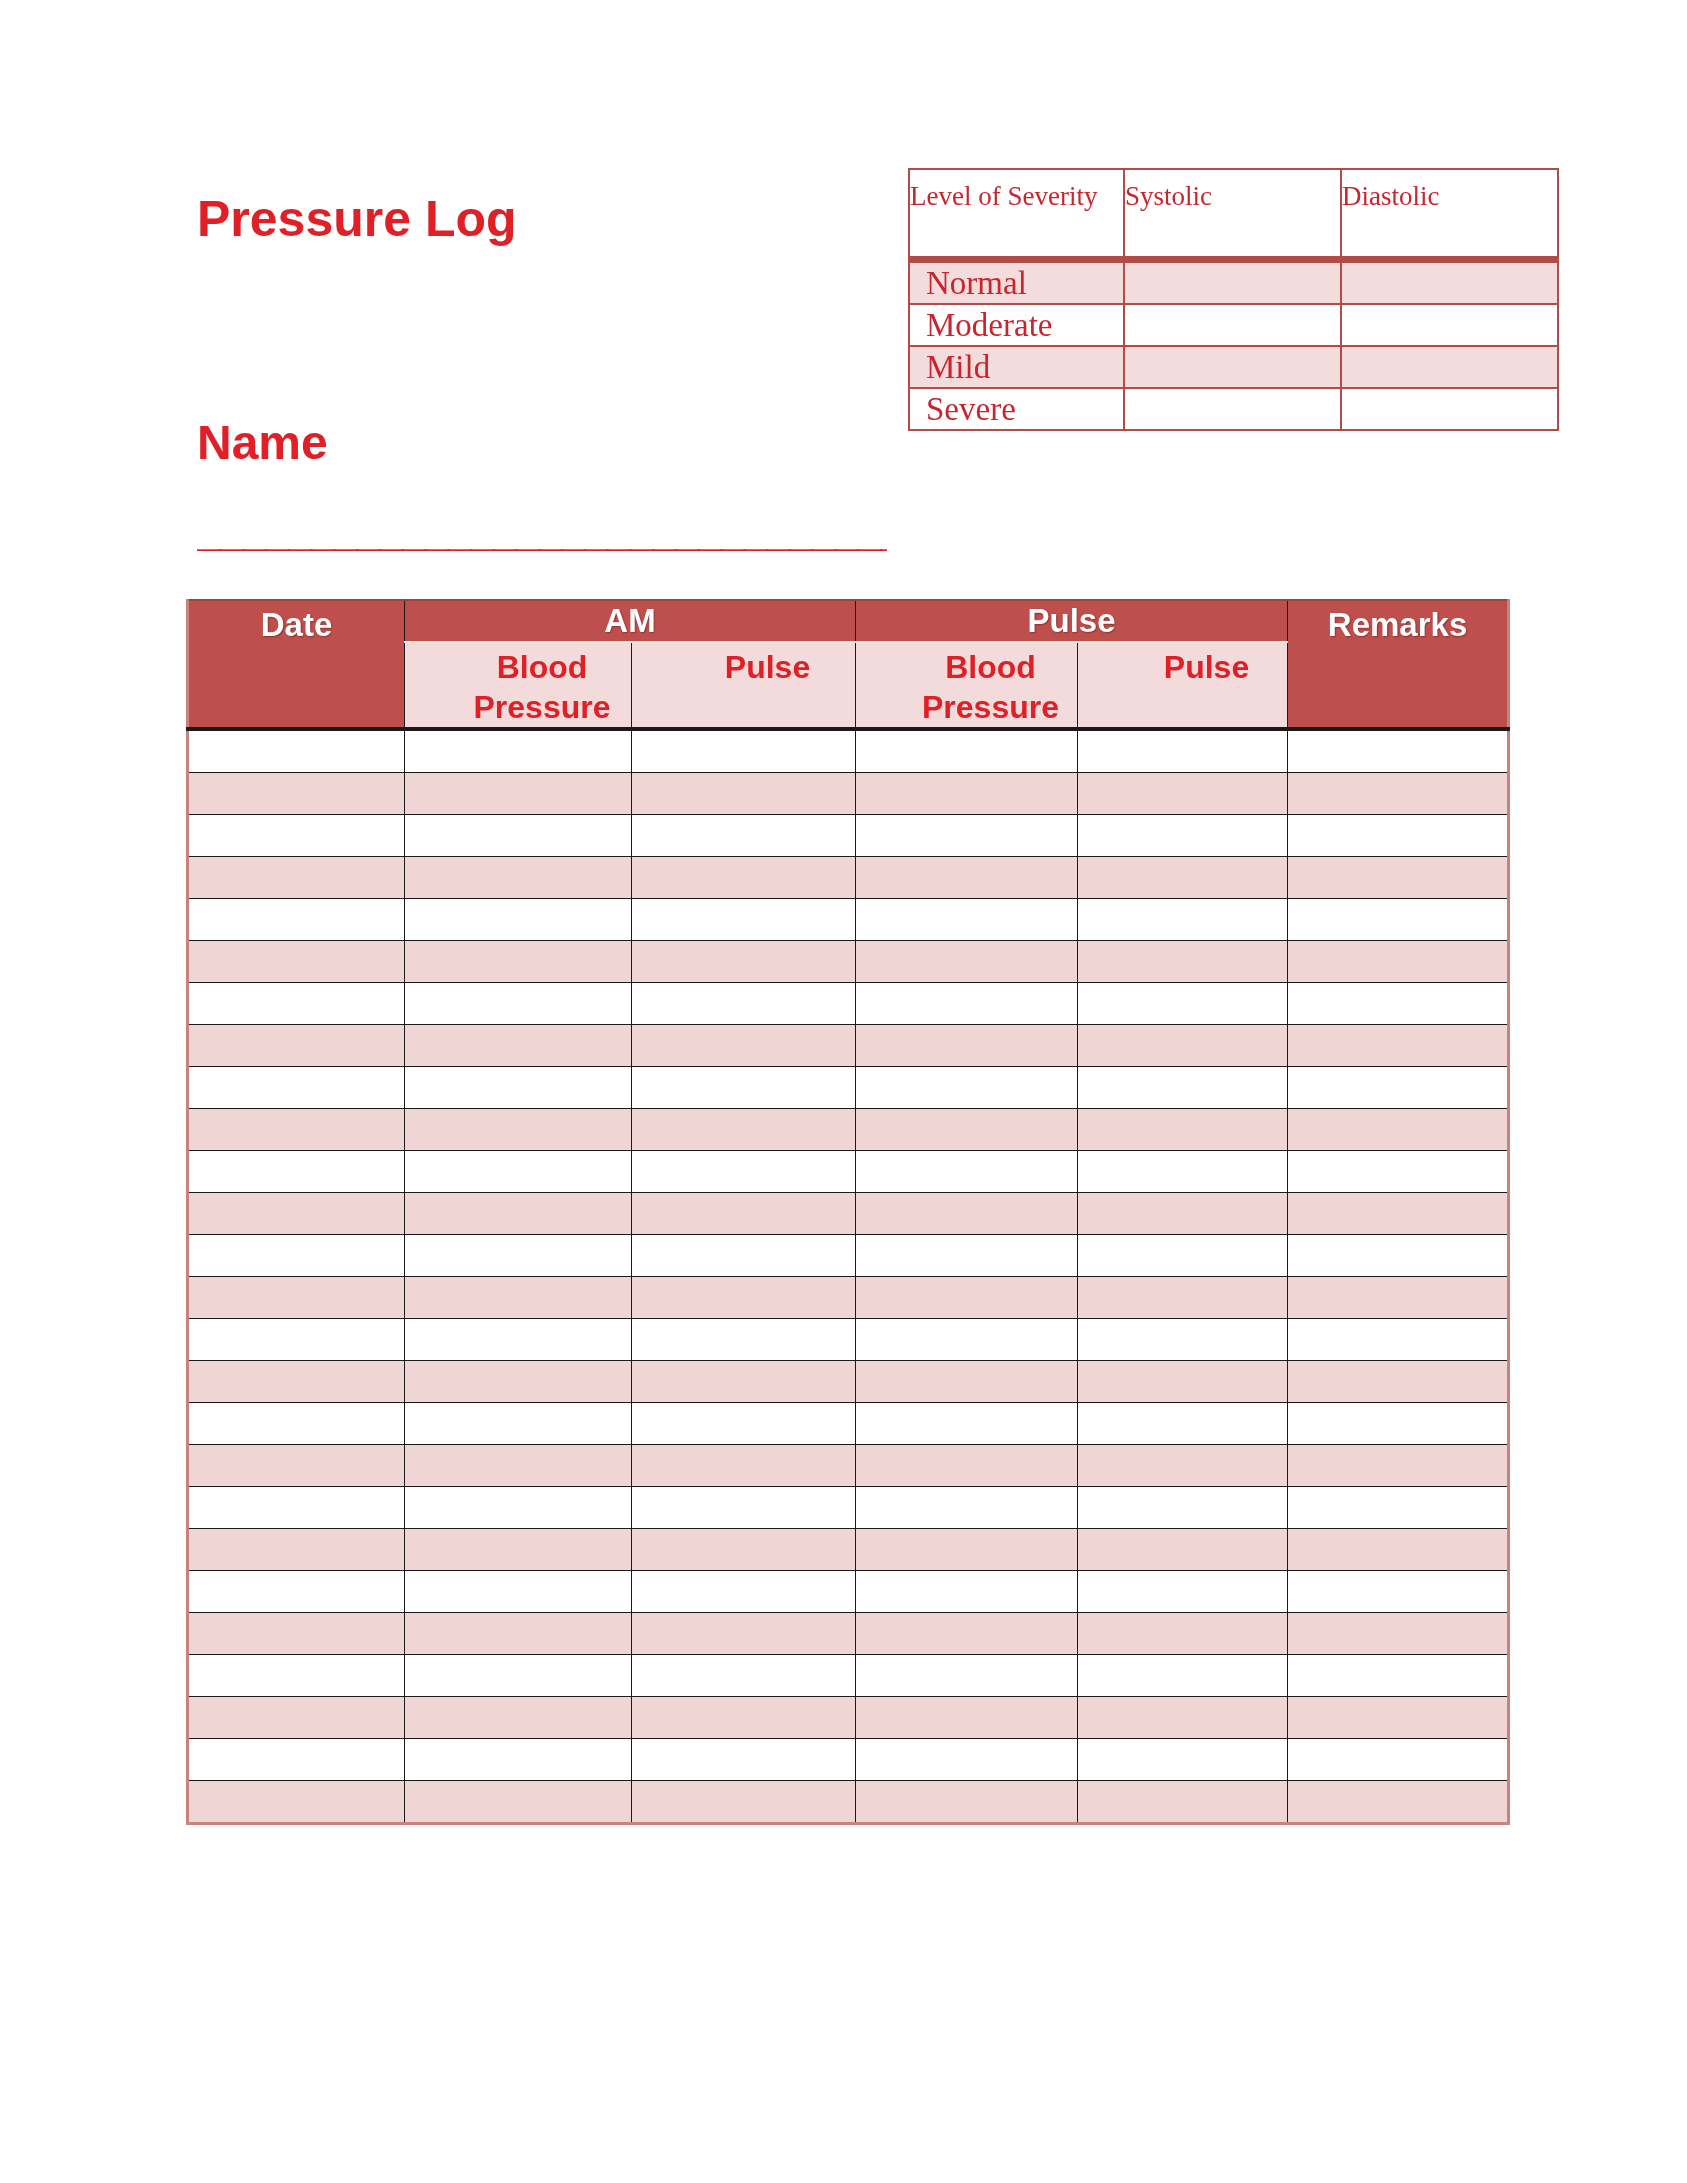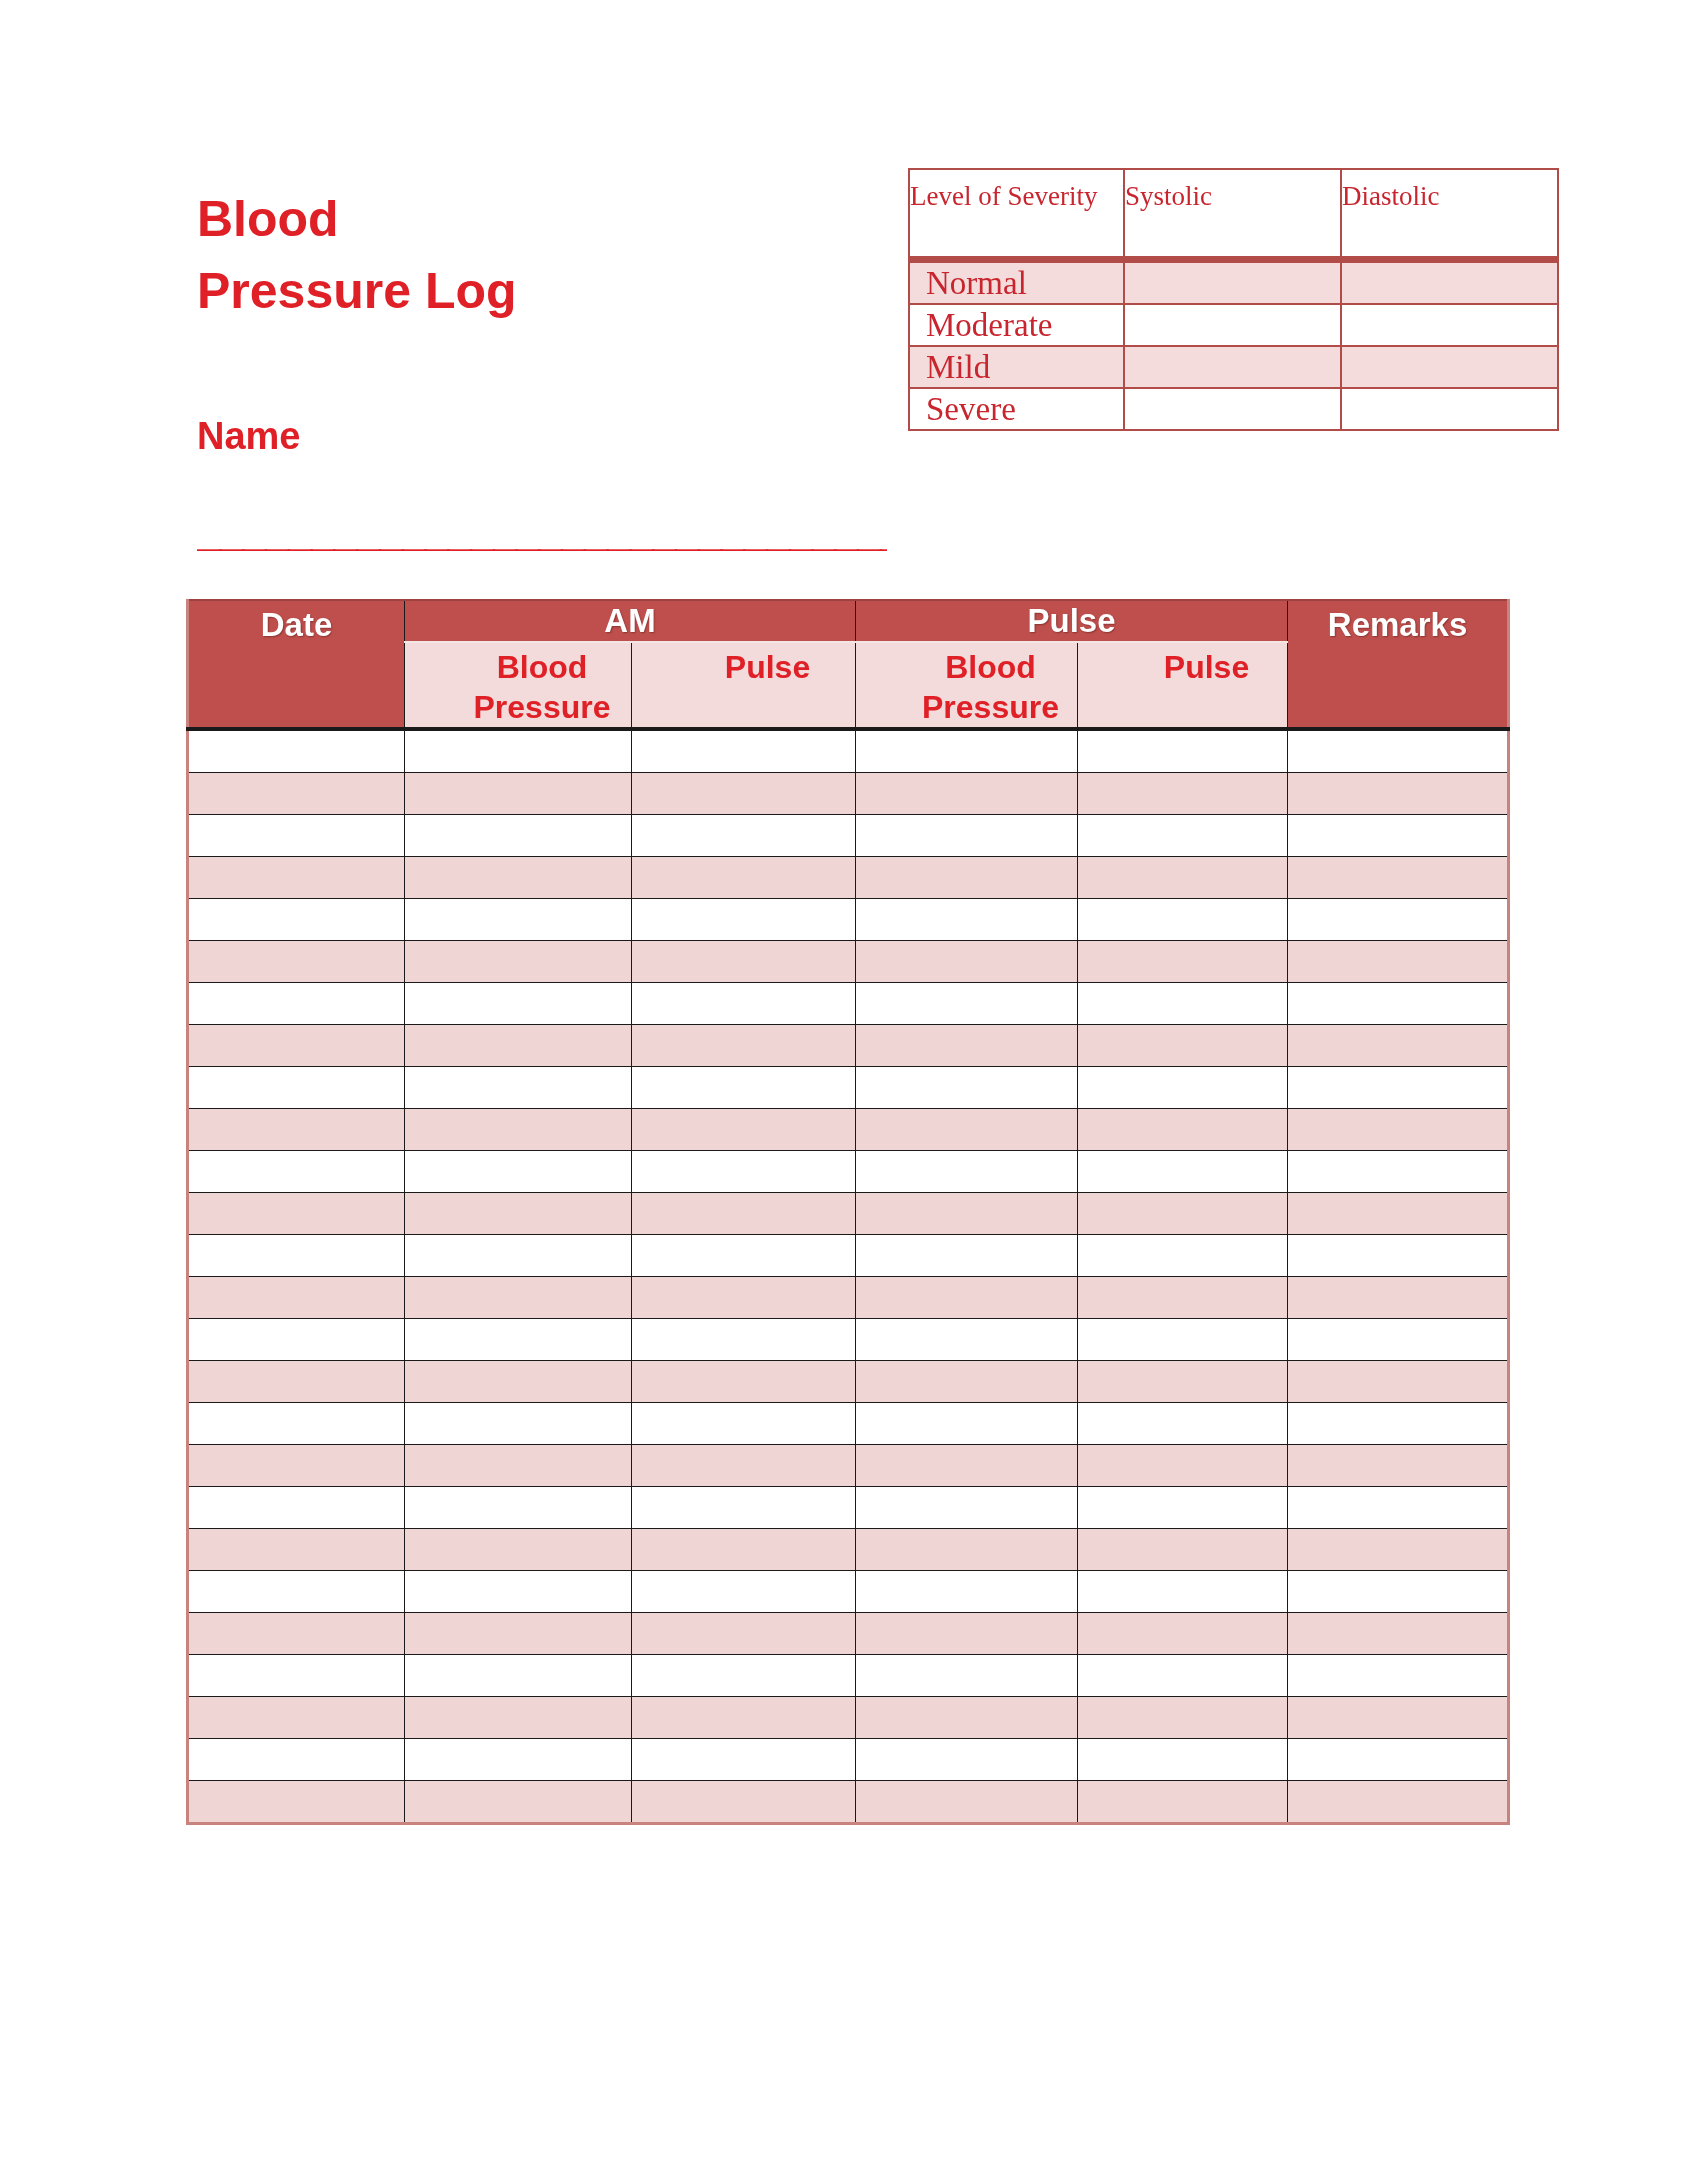--- a/index.html
+++ b/index.html
@@ -24,21 +24,21 @@
     font-weight:bold;
     line-height:72px;
     letter-spacing:0px;
   }
 
   
   .name-label{
     position:absolute;
     left:197px; top:415px;
     color:var(--accent-red,#e02027);
-    font-size:38px;
+    font-size:48px;
     font-weight:bold;
   }
   .name-line{
     position:absolute;
     left:197px; top:505px;
     width:690px; height:54px;
     overflow:hidden;
     white-space:nowrap;
     color:var(--accent-red,#e02027);
     font-size:44px;
@@ -146,21 +146,20 @@
   .log-table tbody tr:nth-child(even) td{
     background:var(--row-pink,#efd5d4);
   }
 </style>
 </head>
 <body>
 
 <div class="page">
 
   <div class="doc-title">
-    <div>Blood</div>
     <div>Pressure Log</div>
   </div>
 
   <table class="severity-table">
     <colgroup>
       <col style="width:215px">
         <col style="width:217px">
         <col style="width:217px">
     </colgroup>
     <thead>

